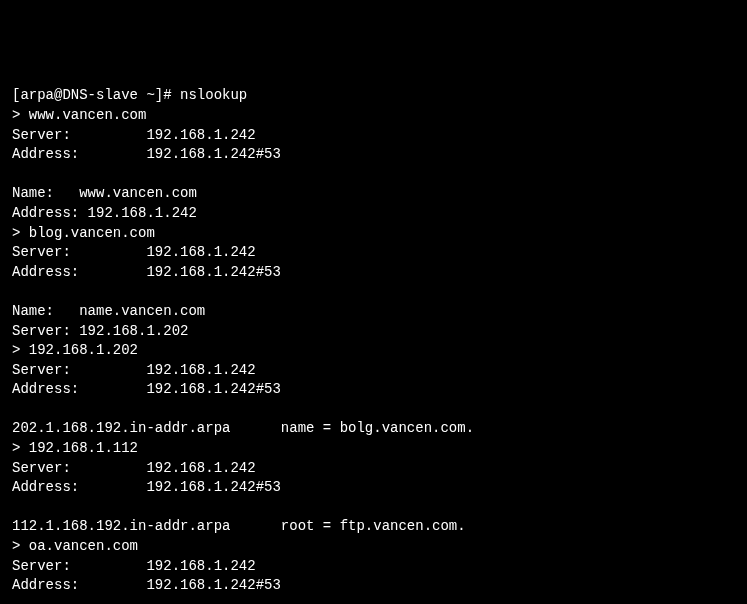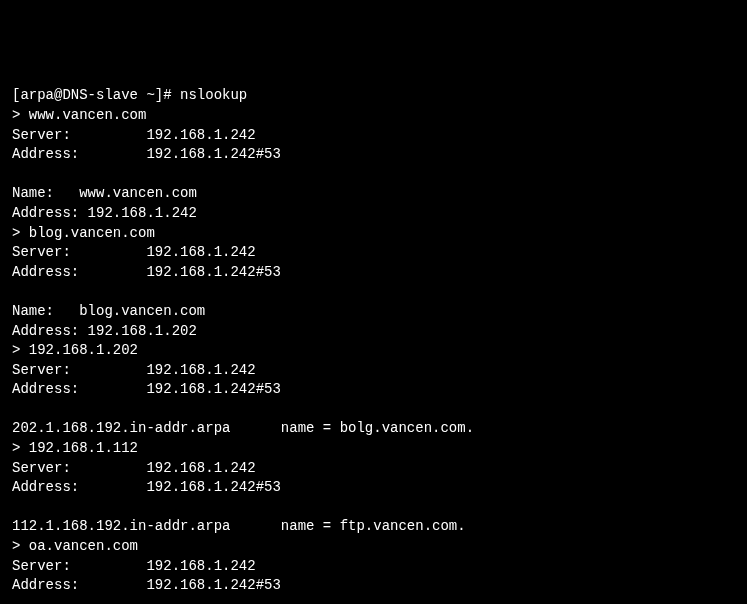--- a/index.html
+++ b/index.html
@@ -25,32 +25,32 @@
 <span>&gt; www.vancen.com</span>
 <span>Server:         192.168.1.242</span>
 <span>Address:        192.168.1.242#53</span>
 <span></span>
 <span>Name:   www.vancen.com</span>
 <span>Address: 192.168.1.242</span>
 <span>&gt; blog.vancen.com</span>
 <span>Server:         192.168.1.242</span>
 <span>Address:        192.168.1.242#53</span>
 <span></span>
-<span>Name:   blog.vancen.com</span>
-<span>Address: 192.168.1.202</span>
+<span>Name:   name.vancen.com</span>
+<span>Server: 192.168.1.202</span>
 <span>&gt; 192.168.1.202</span>
 <span>Server:         192.168.1.242</span>
 <span>Address:        192.168.1.242#53</span>
 <span></span>
 <span>202.1.168.192.in-addr.arpa      name = bolg.vancen.com.</span>
 <span>&gt; 192.168.1.112</span>
 <span>Server:         192.168.1.242</span>
 <span>Address:        192.168.1.242#53</span>
 <span></span>
-<span>112.1.168.192.in-addr.arpa      name = ftp.vancen.com.</span>
+<span>112.1.168.192.in-addr.arpa      root = ftp.vancen.com.</span>
 <span>&gt; oa.vancen.com</span>
 <span>Server:         192.168.1.242</span>
 <span>Address:        192.168.1.242#53</span>
 <span></span>
 
 
 </div>
 
 
 

